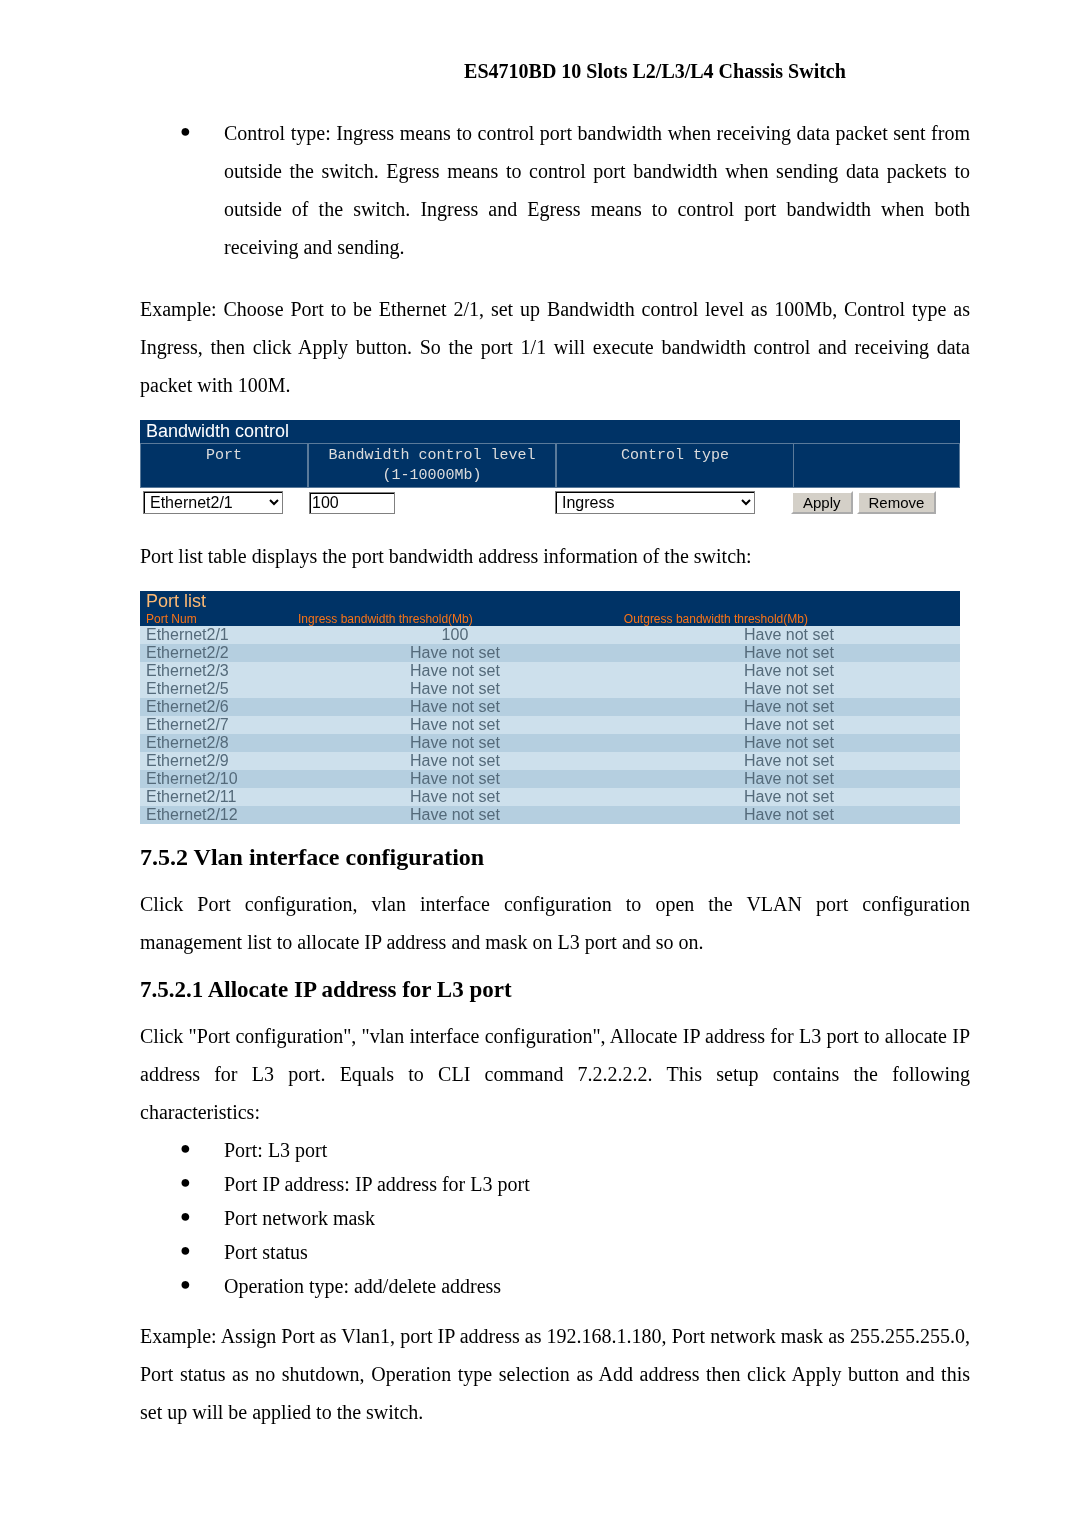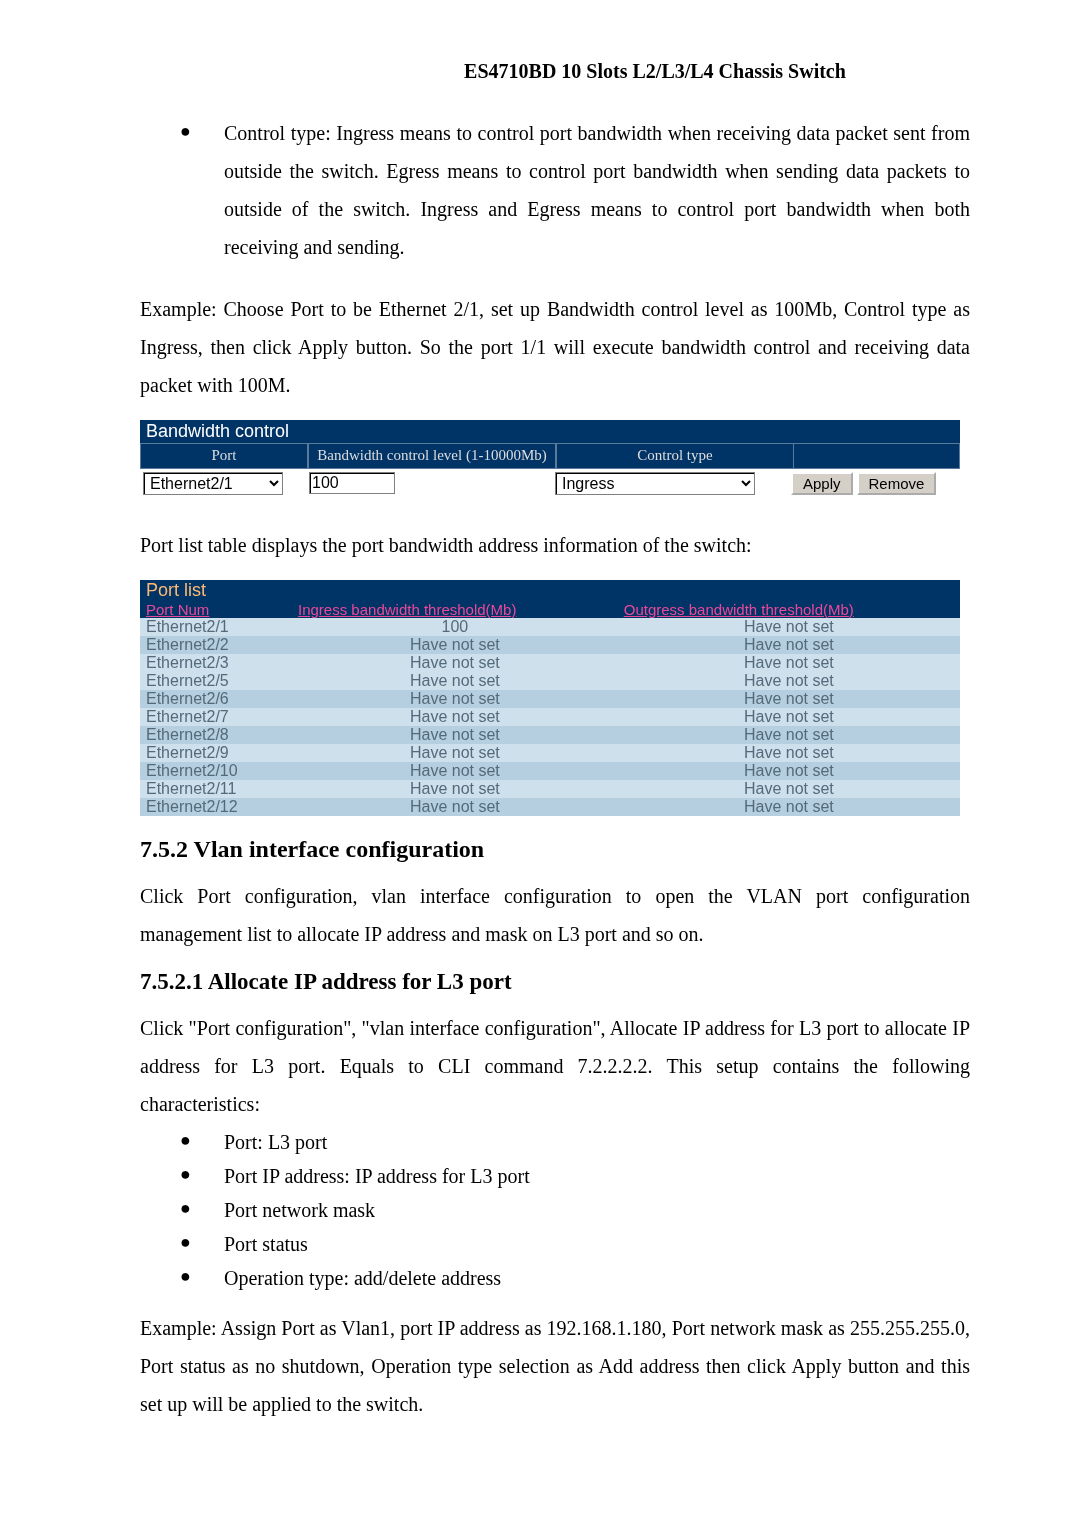--- a/index.html
+++ b/index.html
@@ -42,36 +42,36 @@
   }
   p.body {
     font-size: 20px;
     line-height: 1.9;
     text-align: justify;
     margin: 0 0 16px 0;
   }
   
   .band-wrap {
     width: 820px;
-    margin-bottom: 28px;
+    margin-bottom: 20px;
   }
   .band-title-row {
     background: #003366;
     color: #fff;
     font-family: Verdana, sans-serif;
     font-size: 18px;
     padding: 1px 6px;
   }
   .band-head-row {
     display: flex;
     background: #003366;
   }
   .band-head-cell {
     color: #ddd;
-    font-family: Liberation Serif, serif;
+    font-family: Liberation Mono, monospace;
     font-size: 15px;
     text-align: center;
     border: 1px solid #5a7a9a;
     padding: 2px 4px;
     line-height: 1.3;
   }
   .band-head-cell.port { width: 158px; }
   .band-head-cell.level { width: 238px; }
   .band-head-cell.ctype { width: 228px; }
   .band-head-cell.blank { flex: 1; border-left: none;}
@@ -115,25 +115,24 @@
     margin-bottom: 20px;
   }
   .portlist .title td {
     background: #003366;
     color: #fdba74;
     padding: 0 6px;
     font-size: 18px;
   }
   .portlist .head td {
     background: #003366;
-    color: #ec4899;
-    font-size: 15px;
+    color: #f97316;
+    font-size: 12px;
     padding: 0 6px;
     white-space: nowrap;
-    text-decoration: underline;
   }
   .portlist tr.rowA td { background: #cde0ec; }
   .portlist tr.rowB td { background: #b5cfe0; }
   .portlist td {
     padding: 0 6px;
     color: #546a7a;
   }
   .portlist td.portcell { width: 140px; }
   .portlist td.center { text-align: center; }
   h2.sec {

